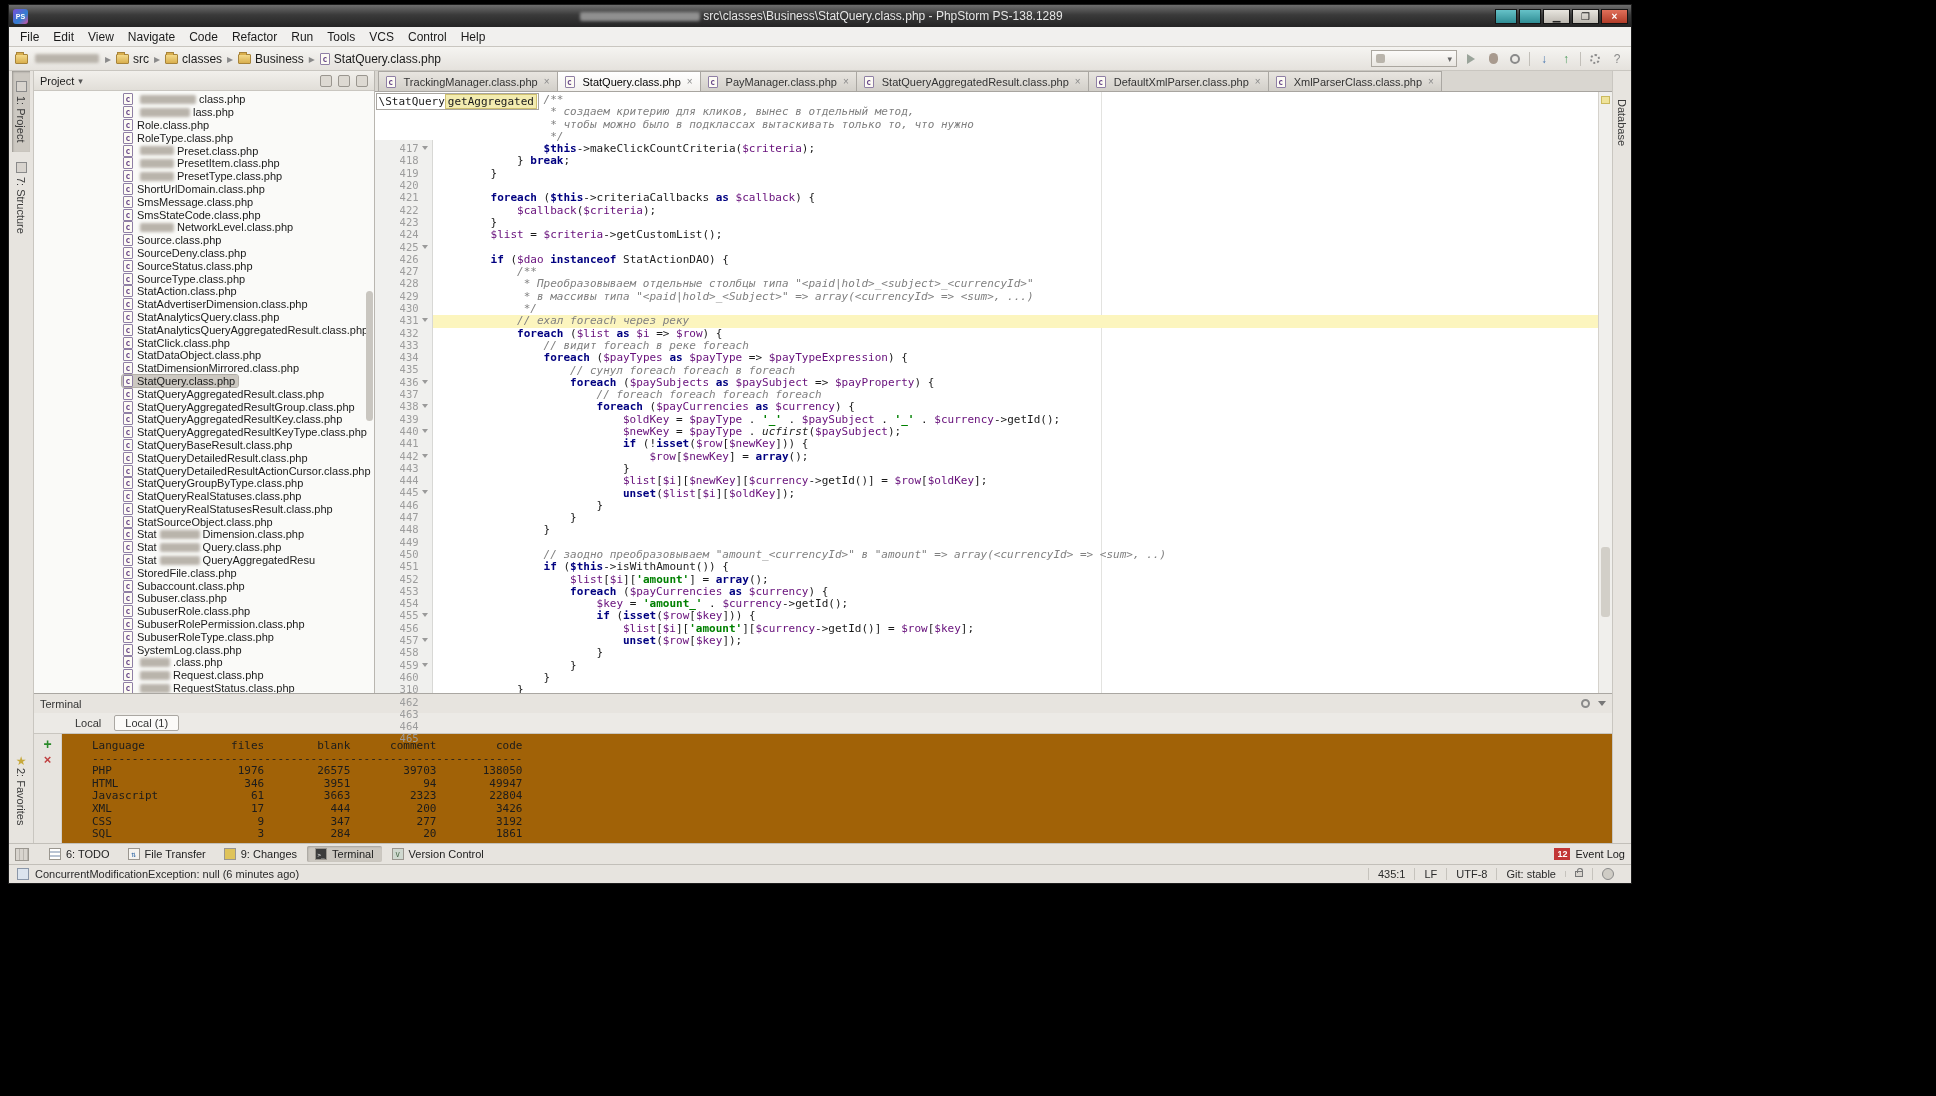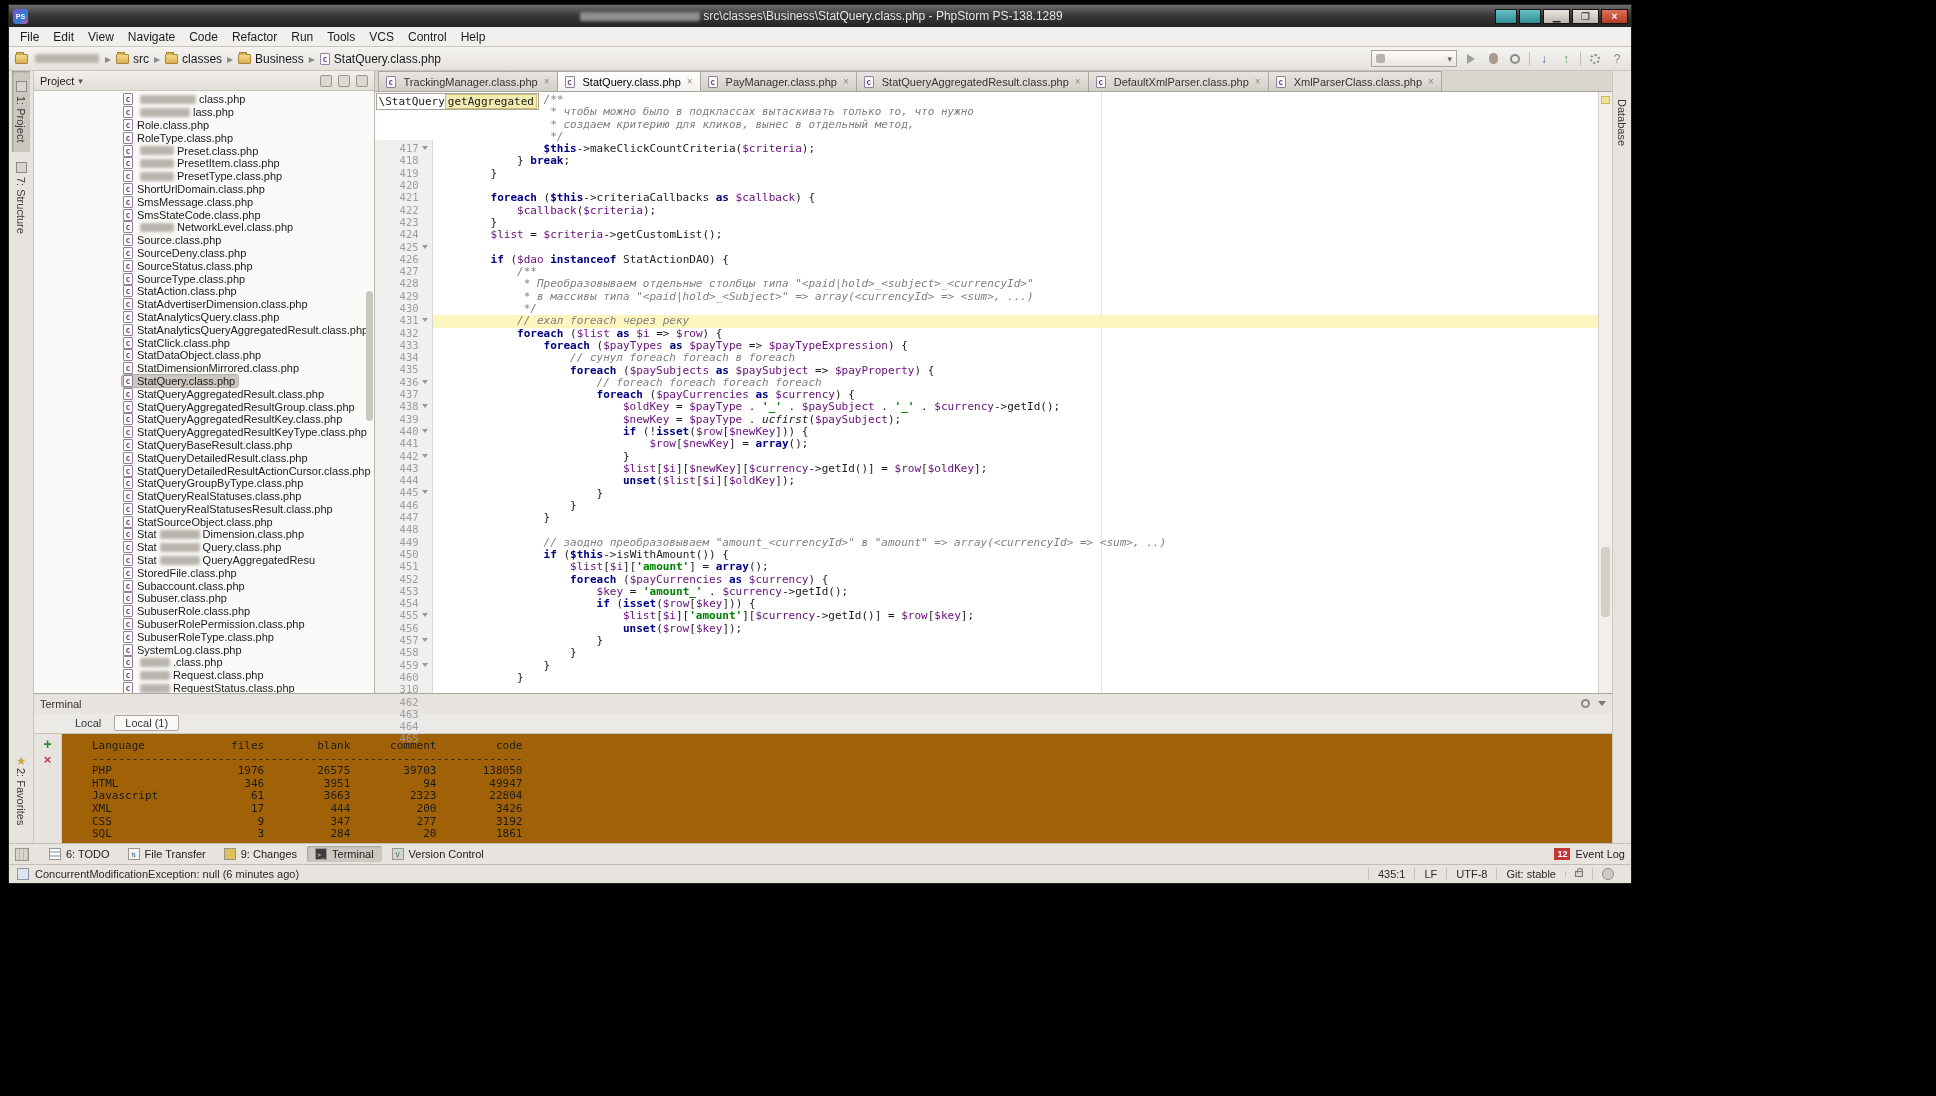--- a/index.html
+++ b/index.html
@@ -825,39 +825,40 @@
                   <span class="fold"></span>
                 </div>
                 <div class="gline">
                   <span class="num">465</span>
                   <span class="fold"></span>
                 </div>
               </div>
             <div class="codearea">
               <div class="marginguide"></div>
             <div class="codeline"><span class="c">                /**</span></div>
+                <div class="codeline"><span class="c">                 * создаем критерию для кликов, вынес в отдельный метод,</span></div>
                 <div class="codeline"><span class="c">                 * чтобы можно было в подклассах вытаскивать только то, что нужно</span></div>
-                <div class="codeline"><span class="c">                 * создаем критерию для кликов, вынес в отдельный метод,</span></div>
                 <div class="codeline"><span class="c">                 */</span></div>
                 <div class="codeline">                <span class="k">$this</span>-&gt;makeClickCountCriteria(<span class="v">$criteria</span>);</div>
                 <div class="codeline">            } <span class="k">break</span>;</div>
                 <div class="codeline">        }</div>
                 <div class="codeline"> </div>
                 <div class="codeline">        <span class="k">foreach</span> (<span class="k">$this</span>-&gt;criteriaCallbacks <span class="k">as</span> <span class="v">$callback</span>) {</div>
                 <div class="codeline">            <span class="v">$callback</span>(<span class="v">$criteria</span>);</div>
                 <div class="codeline">        }</div>
                 <div class="codeline">        <span class="v">$list</span> = <span class="v">$criteria</span>-&gt;getCustomList();</div>
                 <div class="codeline"> </div>
                 <div class="codeline">        <span class="k">if</span> (<span class="v">$dao</span> <span class="k">instanceof</span> StatActionDAO) {</div>
                 <div class="codeline"><span class="c">            /**</span></div>
                 <div class="codeline"><span class="c">             * Преобразовываем отдельные столбцы типа "&lt;paid|hold&gt;_&lt;subject&gt;_&lt;currencyId&gt;"</span></div>
                 <div class="codeline"><span class="c">             * в массивы типа "&lt;paid|hold&gt;_&lt;Subject&gt;" =&gt; array(&lt;currencyId&gt; =&gt; &lt;sum&gt;, ...)</span></div>
                 <div class="codeline"><span class="c">             */</span></div>
                 <div class="codeline cur"><span class="c">            // ехал foreach через реку</span></div>
                 <div class="codeline">            <span class="k">foreach</span> (<span class="v">$list</span> <span class="k">as</span> <span class="v">$i</span> =&gt; <span class="v">$row</span>) {</div>
+                <div class="codeline"><span class="c">                // видит foreach в реке foreach</span></div>
                 <div class="codeline">                <span class="k">foreach</span> (<span class="v">$payTypes</span> <span class="k">as</span> <span class="v">$payType</span> =&gt; <span class="v">$payTypeExpression</span>) {</div>
                 <div class="codeline"><span class="c">                    // сунул foreach foreach в foreach</span></div>
                 <div class="codeline">                    <span class="k">foreach</span> (<span class="v">$paySubjects</span> <span class="k">as</span> <span class="v">$paySubject</span> =&gt; <span class="v">$payProperty</span>) {</div>
                 <div class="codeline"><span class="c">                        // foreach foreach foreach foreach</span></div>
                 <div class="codeline">                        <span class="k">foreach</span> (<span class="v">$payCurrencies</span> <span class="k">as</span> <span class="v">$currency</span>) {</div>
                 <div class="codeline">                            <span class="v">$oldKey</span> = <span class="v">$payType</span> . <span class="s">'_'</span> . <span class="v">$paySubject</span> . <span class="s">'_'</span> . <span class="v">$currency</span>-&gt;getId();</div>
                 <div class="codeline">                            <span class="v">$newKey</span> = <span class="v">$payType</span> . <span class="fn">ucfirst</span>(<span class="v">$paySubject</span>);</div>
                 <div class="codeline">                            <span class="k">if</span> (!<span class="k">isset</span>(<span class="v">$row</span>[<span class="v">$newKey</span>])) {</div>
                 <div class="codeline">                                <span class="v">$row</span>[<span class="v">$newKey</span>] = <span class="k">array</span>();</div>
                 <div class="codeline">                            }</div>

